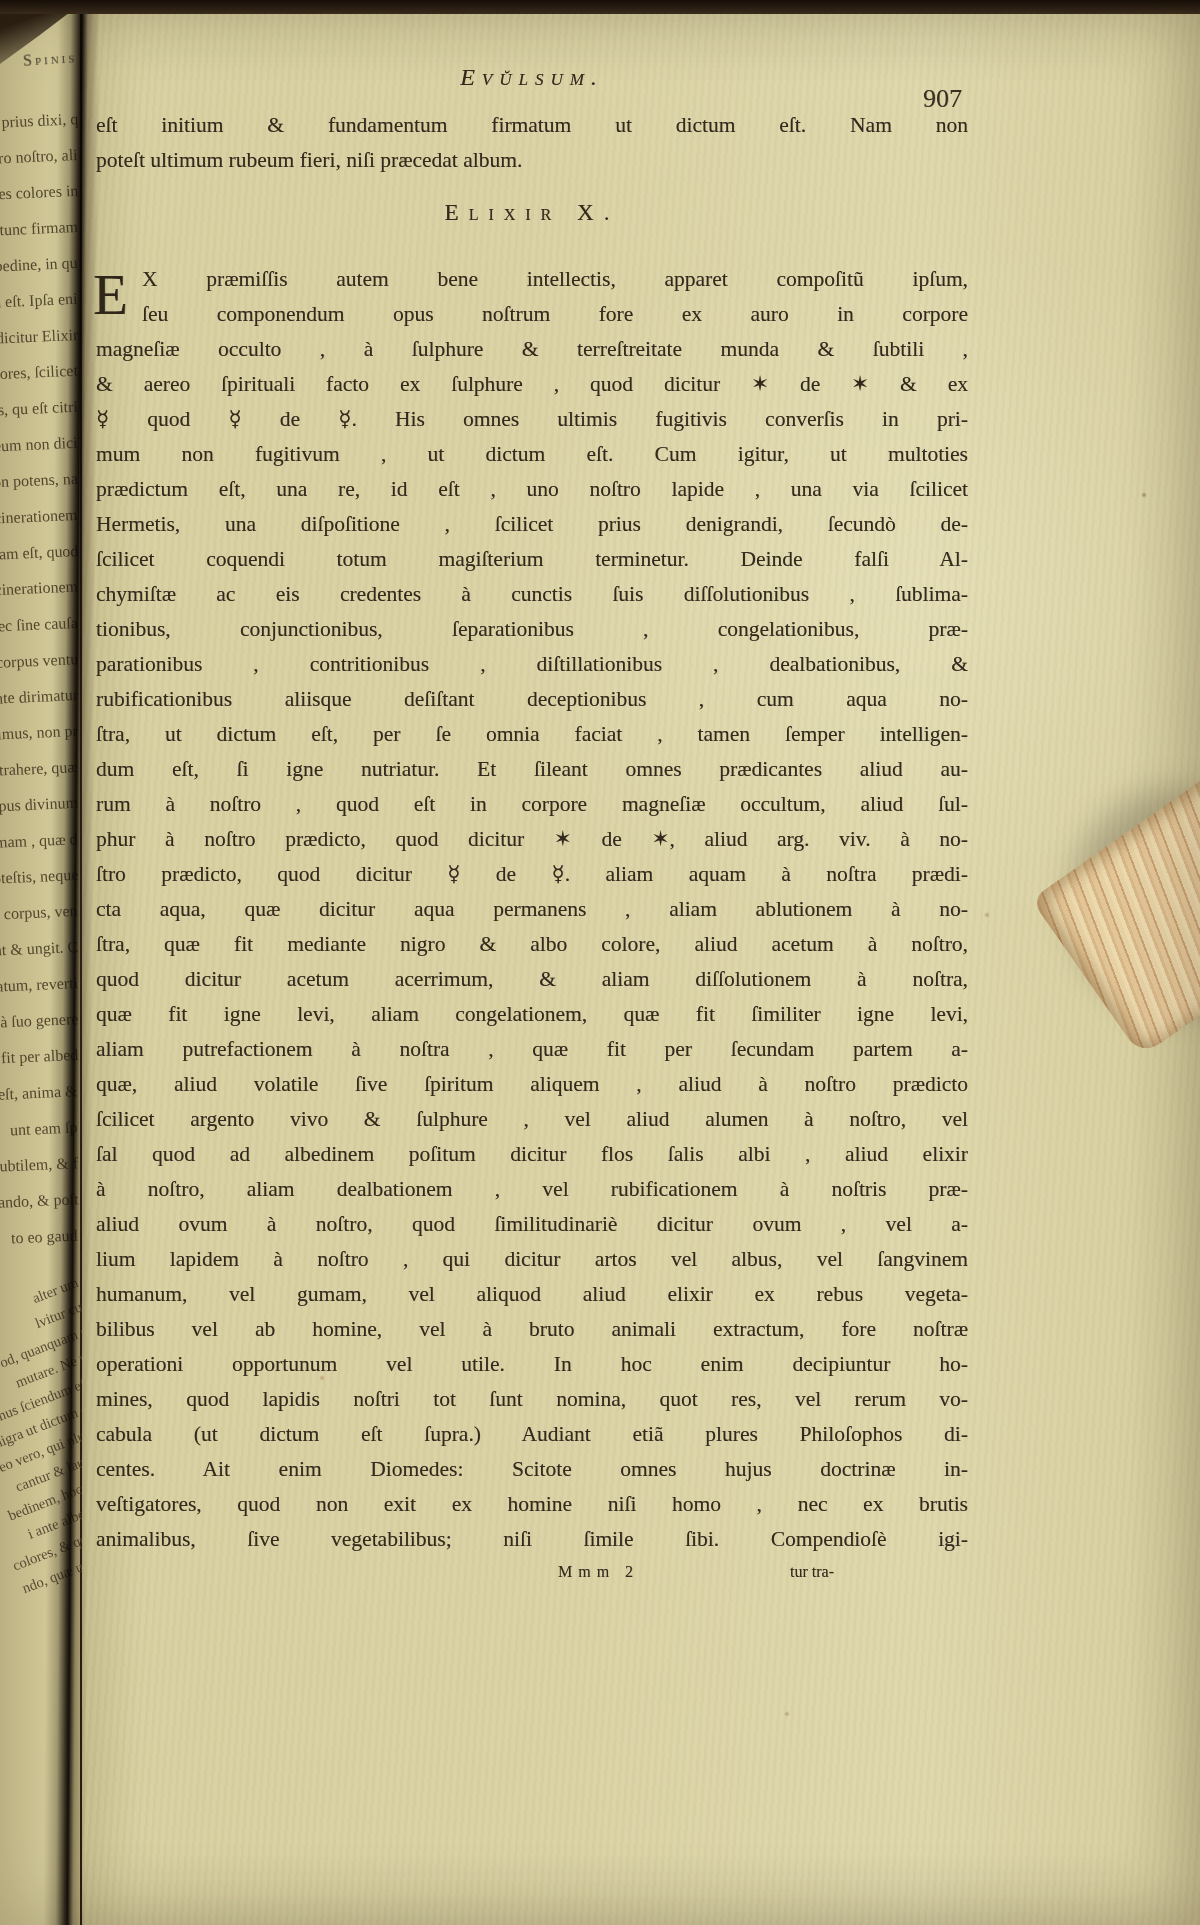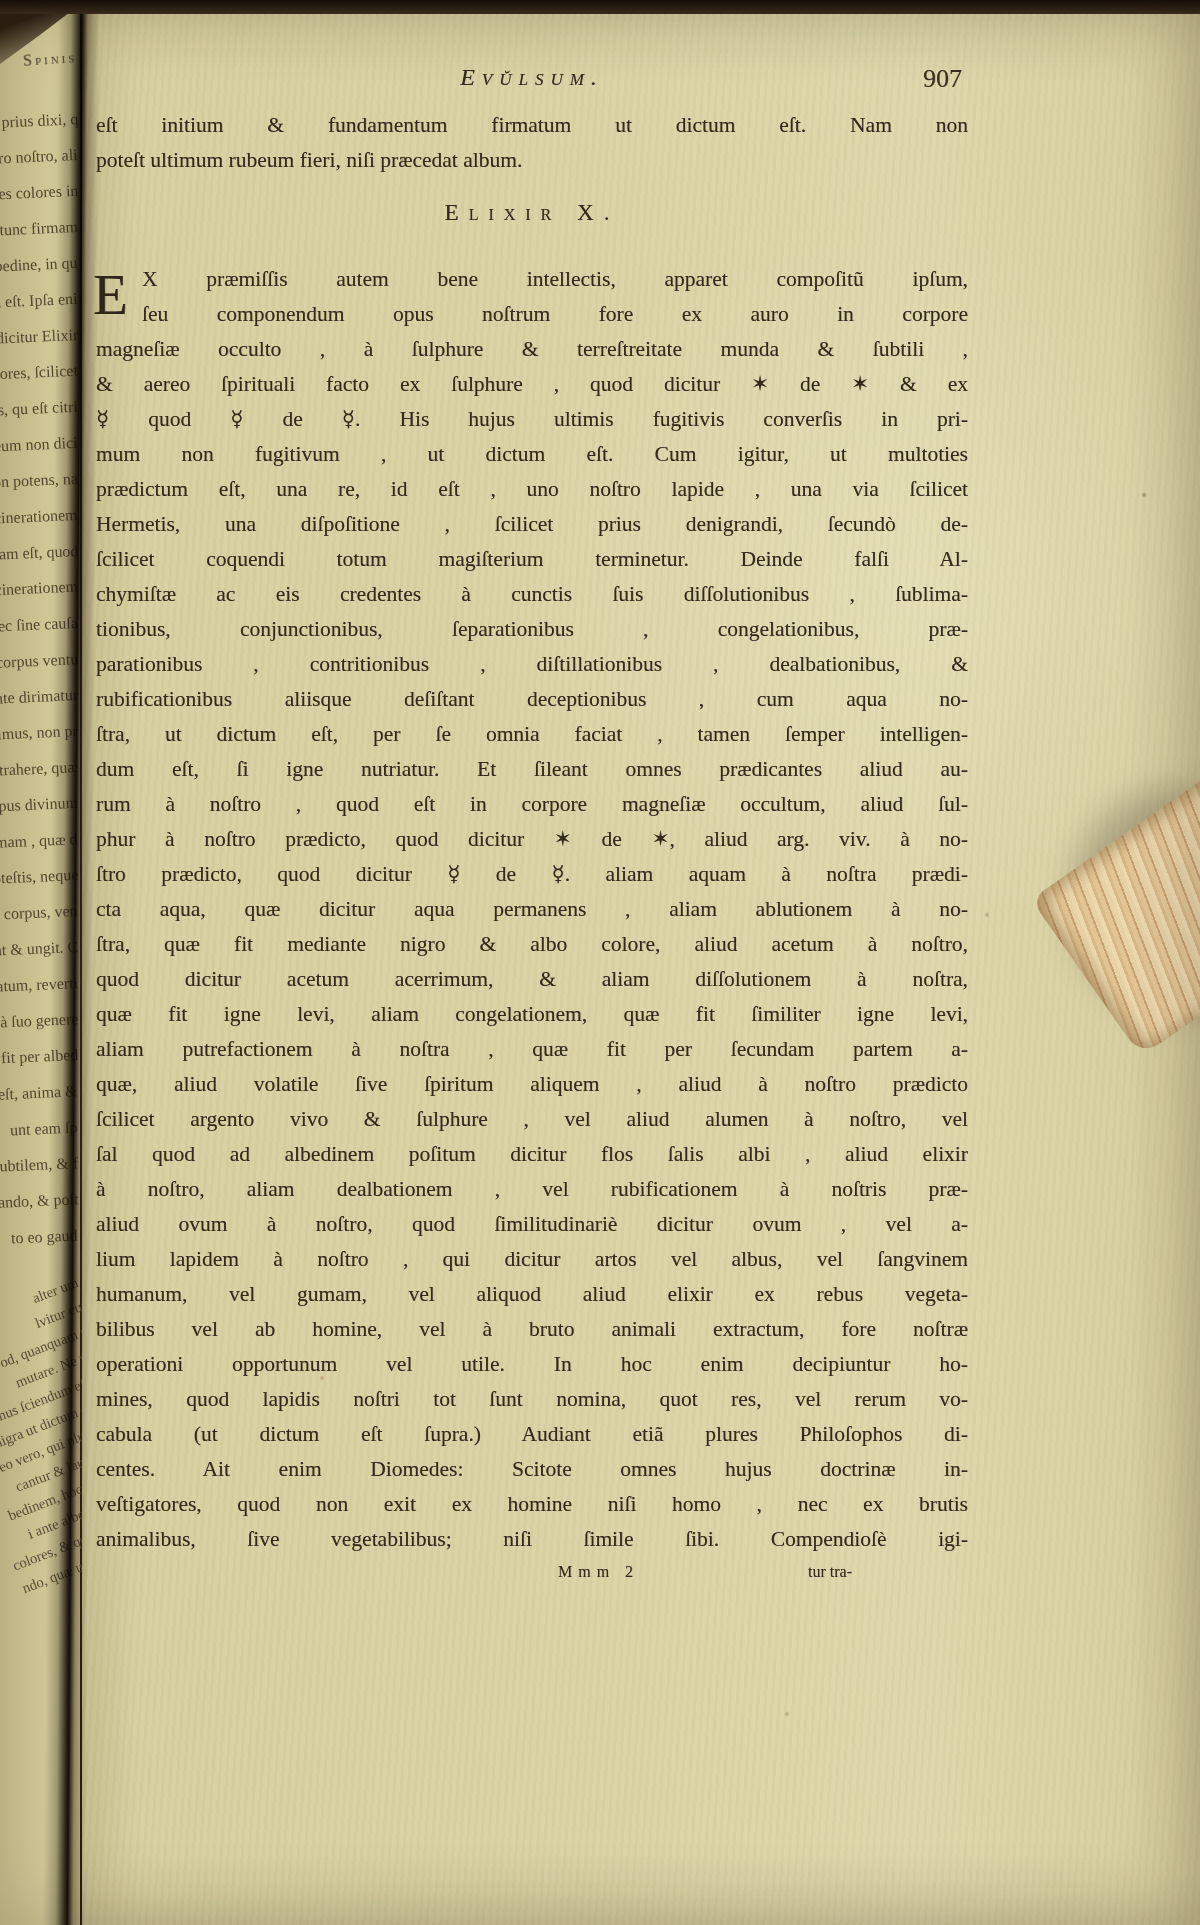--- a/index.html
+++ b/index.html
@@ -47,39 +47,39 @@
       linear-gradient(to right, #cfc796 0, #d8d0a1 5%, var(--paper,#dad2a4) 40%, #ded7ab 75%, #d6cd9e 100%);
     box-shadow:inset 0 0 70px rgba(85,66,35,.18);}
   .texture{position:absolute;inset:0;pointer-events:none;
     background:repeating-linear-gradient(94deg, rgba(120,100,60,.035) 0 3px, rgba(255,255,240,.03) 3px 7px);}
   
   .text-col{position:absolute;left:96px;top:64px;width:872px;z-index:3;}
   .running-head{position:relative;height:44px;}
   .header-title{display:block;text-align:center;font-variant:small-caps;
     font-size:24px;letter-spacing:7px;color:var(--ink,#33291d);
     text-shadow:.4px .3px 0 rgba(40,30,20,.4);font-style:italic;}
-  .page-number{position:absolute;right:6px;top:0;font-size:26px;
+  .page-number{position:absolute;right:6px;top:20px;font-size:26px;
     color:#3a2f21;text-shadow:.4px .3px 0 rgba(40,30,20,.35);margin-left:14px;}
   .intro-line{font-size:21.5px;line-height:35px;
     text-align:justify;text-align-last:justify;-moz-text-align-last:justify;
     text-shadow:.3px .2px 0 rgba(40,30,20,.35);}
   .intro-line:last-child{text-align-last:left;-moz-text-align-last:left;}
   .chapter-heading{margin-top:22px;text-align:center;font-variant:small-caps;
     font-size:23px;letter-spacing:10px;text-shadow:.4px .3px 0 rgba(40,30,20,.4);}
   .body-block{position:relative;margin-top:36px;}
   .drop-cap{position:absolute;left:-3px;top:1px;font-size:57px;line-height:64px;
     color:#2f2619;text-shadow:.5px .4px 0 rgba(40,30,20,.4);}
   .body-line{font-size:21.5px;line-height:35px;height:35px;overflow:hidden;
     text-align:justify;text-align-last:justify;-moz-text-align-last:justify;
     text-shadow:.3px .2px 0 rgba(40,30,20,.35);}
   .body-line.indent{padding-left:46px;}
   .footer-row{position:relative;height:40px;margin-top:6px;font-size:16px;}
   .signature-mark{position:absolute;left:462px;letter-spacing:6px;
     text-shadow:.3px .2px 0 rgba(40,30,20,.35);}
-  .catchword{position:absolute;left:712px;text-shadow:.3px .2px 0 rgba(40,30,20,.35);font-family:Liberation Serif, serif;}
+  .catchword{position:absolute;left:694px;text-shadow:.3px .2px 0 rgba(40,30,20,.35);font-family:Liberation Serif, serif;}
   
   .bookmark-shadow{position:absolute;left:1012px;top:726px;width:330px;height:350px;z-index:7;
     background:radial-gradient(closest-side, rgba(74,66,52,.55), rgba(74,66,52,.28) 55%, rgba(74,66,52,0) 75%);
     filter:blur(10px);}
   .bookmark{position:absolute;left:1086px;top:882px;width:310px;height:192px;z-index:8;
     transform:rotate(-35deg);transform-origin:left center;border-radius:16px 0 0 22px;
     background:repeating-linear-gradient(104deg,
       #ecd9ae 0 4px, #d9b888 4px 7px, var(--bookmark,#e2c698) 7px 12px,
       #caa271 12px 14px, #e7d2a6 14px 19px);
     box-shadow:inset 10px 8px 16px rgba(125,92,50,.4), inset -4px -6px 14px rgba(110,80,45,.25);}
@@ -250,21 +250,21 @@
         <div class="intro-line">poteſt ultimum rubeum fieri, niſi præcedat album.</div>
       </div>
     <div class="chapter-heading">Elixir X.</div>
     <div class="body-block">
       <div class="drop-cap">E</div>
       <div id="body-lines">
           <div class="body-line indent">X præmiſſis autem bene intellectis, apparet compoſitũ ipſum,</div>
           <div class="body-line indent">ſeu componendum opus noſtrum fore ex auro in corpore</div>
           <div class="body-line">magneſiæ occulto , à ſulphure &amp; terreſtreitate munda &amp; ſubtili ,</div>
           <div class="body-line">&amp; aereo ſpirituali facto ex ſulphure , quod dicitur ✶ de ✶ &amp; ex</div>
-          <div class="body-line">☿ quod ☿ de ☿.  His hujus ultimis fugitivis converſis in pri-</div>
+          <div class="body-line">☿ quod ☿ de ☿.  His omnes ultimis fugitivis converſis in pri-</div>
           <div class="body-line">mum non fugitivum , ut dictum eſt.   Cum igitur, ut multoties</div>
           <div class="body-line">prædictum eſt, una re, id eſt , uno noſtro lapide , una via ſcilicet</div>
           <div class="body-line">Hermetis, una diſpoſitione , ſcilicet prius denigrandi, ſecundò de-</div>
           <div class="body-line">ſcilicet coquendi totum magiſterium terminetur. Deinde falſi Al-</div>
           <div class="body-line">chymiſtæ ac eis credentes à cunctis ſuis diſſolutionibus , ſublima-</div>
           <div class="body-line">tionibus, conjunctionibus, ſeparationibus , congelationibus, præ-</div>
           <div class="body-line">parationibus , contritionibus , diſtillationibus , dealbationibus, &amp;</div>
           <div class="body-line">rubificationibus aliisque deſiſtant deceptionibus , cum aqua no-</div>
           <div class="body-line">ſtra, ut dictum eſt, per ſe omnia faciat , tamen ſemper intelligen-</div>
           <div class="body-line">dum eſt, ſi igne nutriatur.  Et ſileant omnes prædicantes aliud au-</div>

